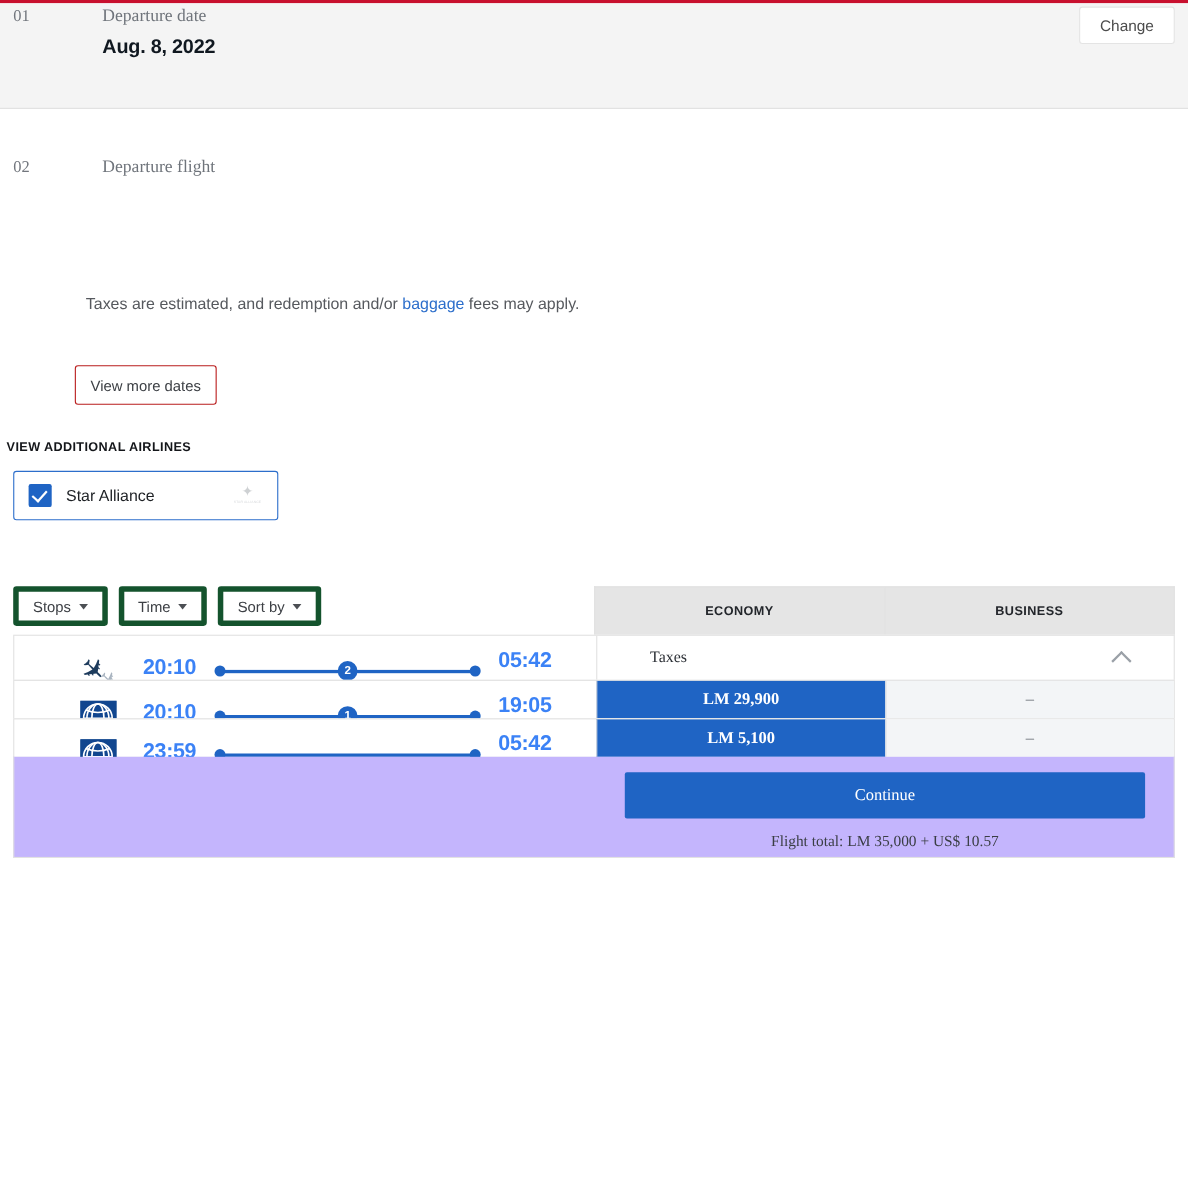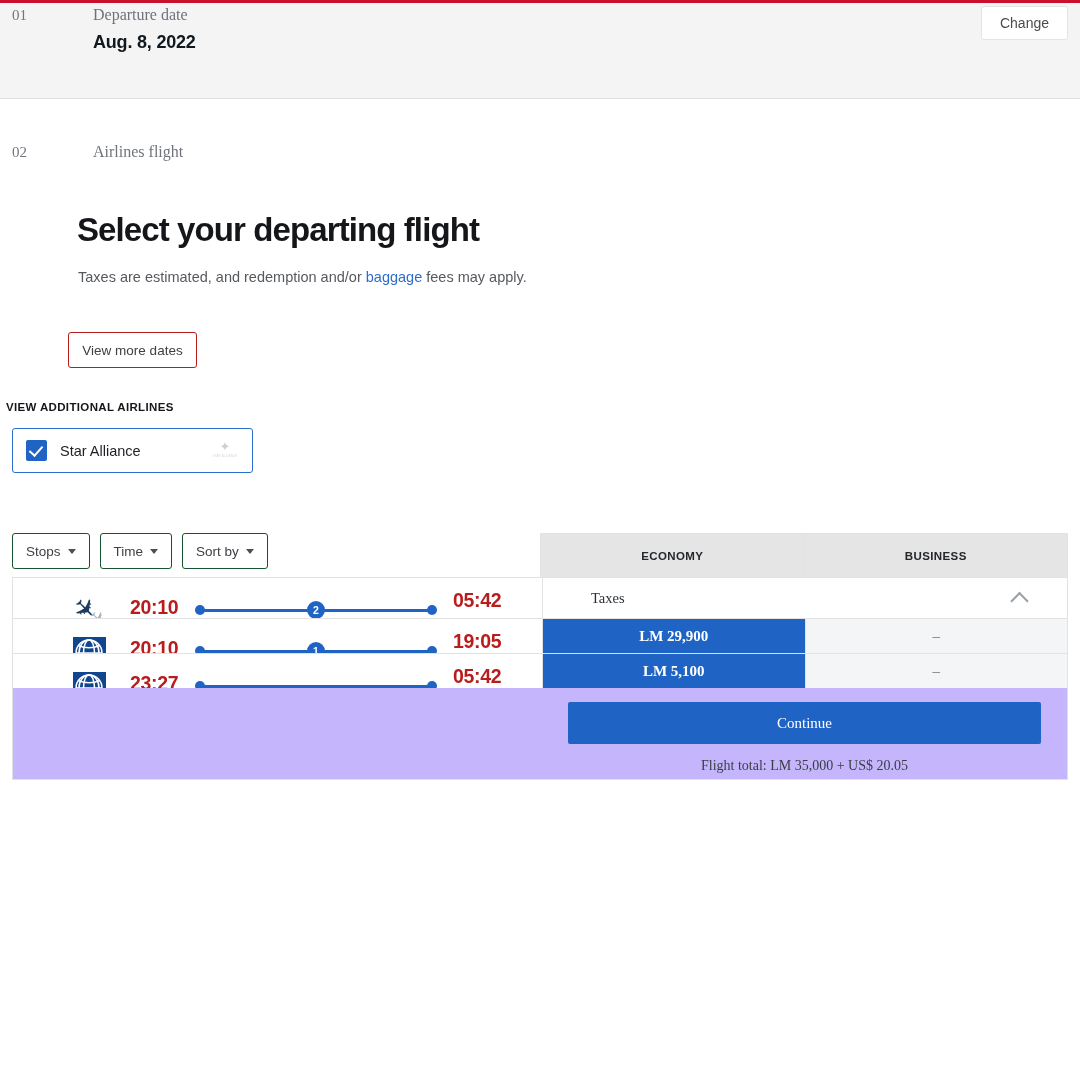--- a/index.html
+++ b/index.html
@@ -149,21 +149,21 @@
     position: absolute; top: 533px; left: 12px;
     width: 1056px;
   }
 
   
   .head-row { position: relative; height: 45px; }
   .filters { position: absolute; top: 0; left: 0; display: flex; gap: 10px; }
   .filter-btn {
     height: 36px; padding: 0 13px;
     background: #ffffff;
-    border: 1px solid #14532d;
+    border: 5px solid #14532d;
     border-radius: 3px;
     font-family: "Liberation Sans", sans-serif;
     font-size: 13.5px; color: #3d4045;
     display: flex; align-items: center; gap: 7px;
     cursor: pointer;
   }
   .caret {
     width: 0; height: 0;
     border-left: 4.5px solid transparent;
     border-right: 4.5px solid transparent;
@@ -228,21 +228,21 @@
     width: 33px; height: 33px;
     background: #11468f;
     position: relative; overflow: hidden;
   }
   .ua-logo svg { display: block; }
 
   .time {
     position: absolute;
     font-family: "Liberation Sans", sans-serif;
     font-size: 19.5px; font-weight: bold;
-    color: #b91c1c;
+    color: #3b82f6;
     letter-spacing: -0.3px;
   }
   .time-dep { left: 117px; top: 18px; }
   .time-arr { left: 440px; top: 11px; }
   .apt {
     position: absolute;
     font-size: 13px; color: #6d7279;
     font-family: "Liberation Serif", serif;
   }
   .apt-dep { left: 118px; top: 45px; }
@@ -378,23 +378,22 @@
   <div class="top-rule"></div>
 
   <section class="step-01">
     <div class="step-num step01-num">01</div>
     <div class="step01-label">Departure date</div>
     <div class="step01-value">Aug. 8, 2022</div>
     <div class="change-btn">Change</div>
   </section>
 
   <div class="step-num step02-num">02</div>
-  <div class="step02-label">Airlines flight</div>
-
-  <h1 class="headline">Select your departing flight</h1>
+  <div class="step02-label">Departure flight</div>
+
 
   <p class="subline"><span>Taxes are estimated, and redemption and/or </span><a href="#">baggage</a><span> fees may apply.</span></p>
 
   <div class="view-dates-btn">View more dates</div>
 
   <div class="alliance-caption">VIEW ADDITIONAL AIRLINES</div>
 
   <div class="alliance-box">
     <span class="checkbox"></span>
     <span class="alliance-label">Star Alliance</span>
@@ -508,21 +507,21 @@
                 <ellipse cx="16" cy="16" rx="13" ry="13"></ellipse>
                 <ellipse cx="16" cy="16" rx="5.5" ry="13"></ellipse>
                 <ellipse cx="16" cy="16" rx="10" ry="13"></ellipse>
                 <line x1="3" y1="16" x2="29" y2="16"></line>
                 <path d="M5 8.5 Q16 13 27 8.5"></path>
                 <path d="M5 23.5 Q16 19 27 23.5"></path>
               </g>
             </svg>
           </div>
         </div>
-        <div class="time time-dep">23:27</div>
+        <div class="time time-dep">23:59</div>
         <div class="apt apt-dep">SFO</div>
         <div class="route">
           <span class="bar"></span>
           <span class="dot l"></span>
           <span class="dot r"></span>
         </div>
         <div class="time time-arr">05:42</div>
         <div class="apt apt-arr">AUS</div>
         <div class="meta">
           <div>UA 739</div>
@@ -533,18 +532,18 @@
       <div class="fcabins">
         <div class="fare selected">LM 5,100</div>
         <div class="fare empty">–</div>
       </div>
     </div>
 
     <div class="foot-row">
       <div class="foot-left"></div>
       <div class="foot-right">
         <button class="continue-btn">Continue</button>
-        <div class="flight-total">Flight total: LM 35,000 + US$ 20.05</div>
+        <div class="flight-total">Flight total: LM 35,000 + US$ 10.57</div>
       </div>
     </div>
 
   </div>
 </div>
 
 </body></html>

